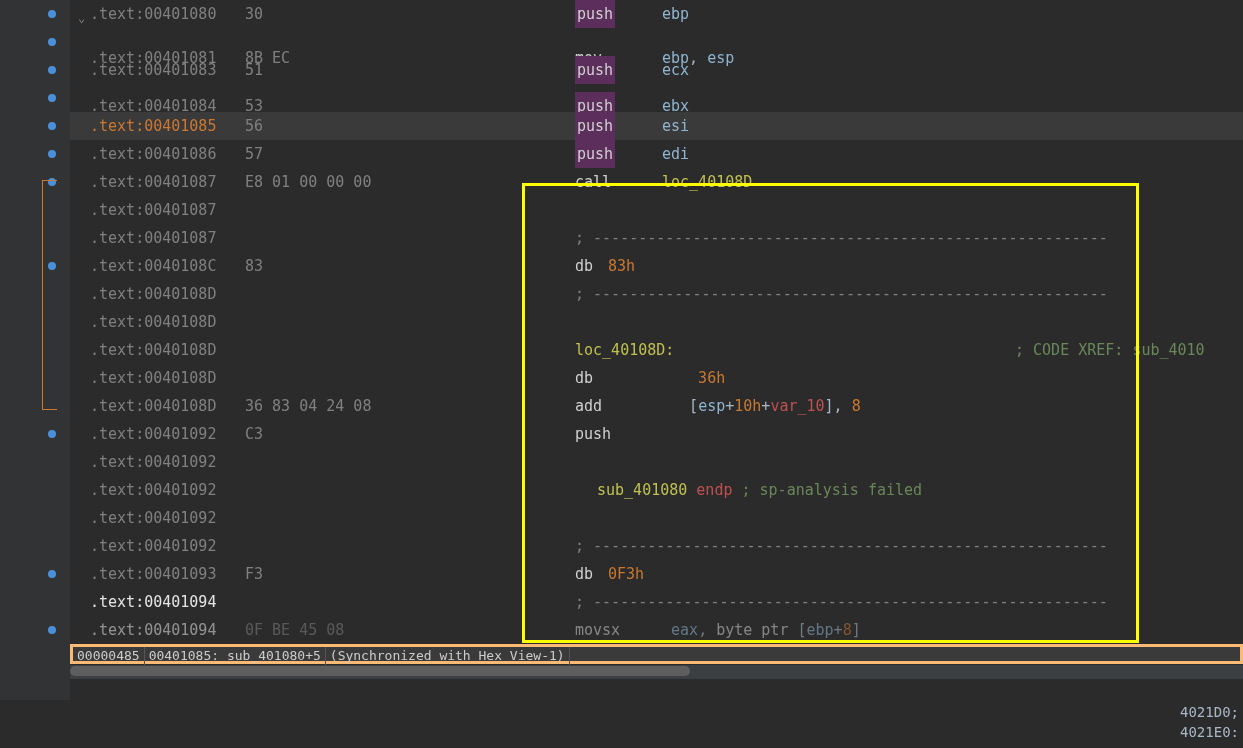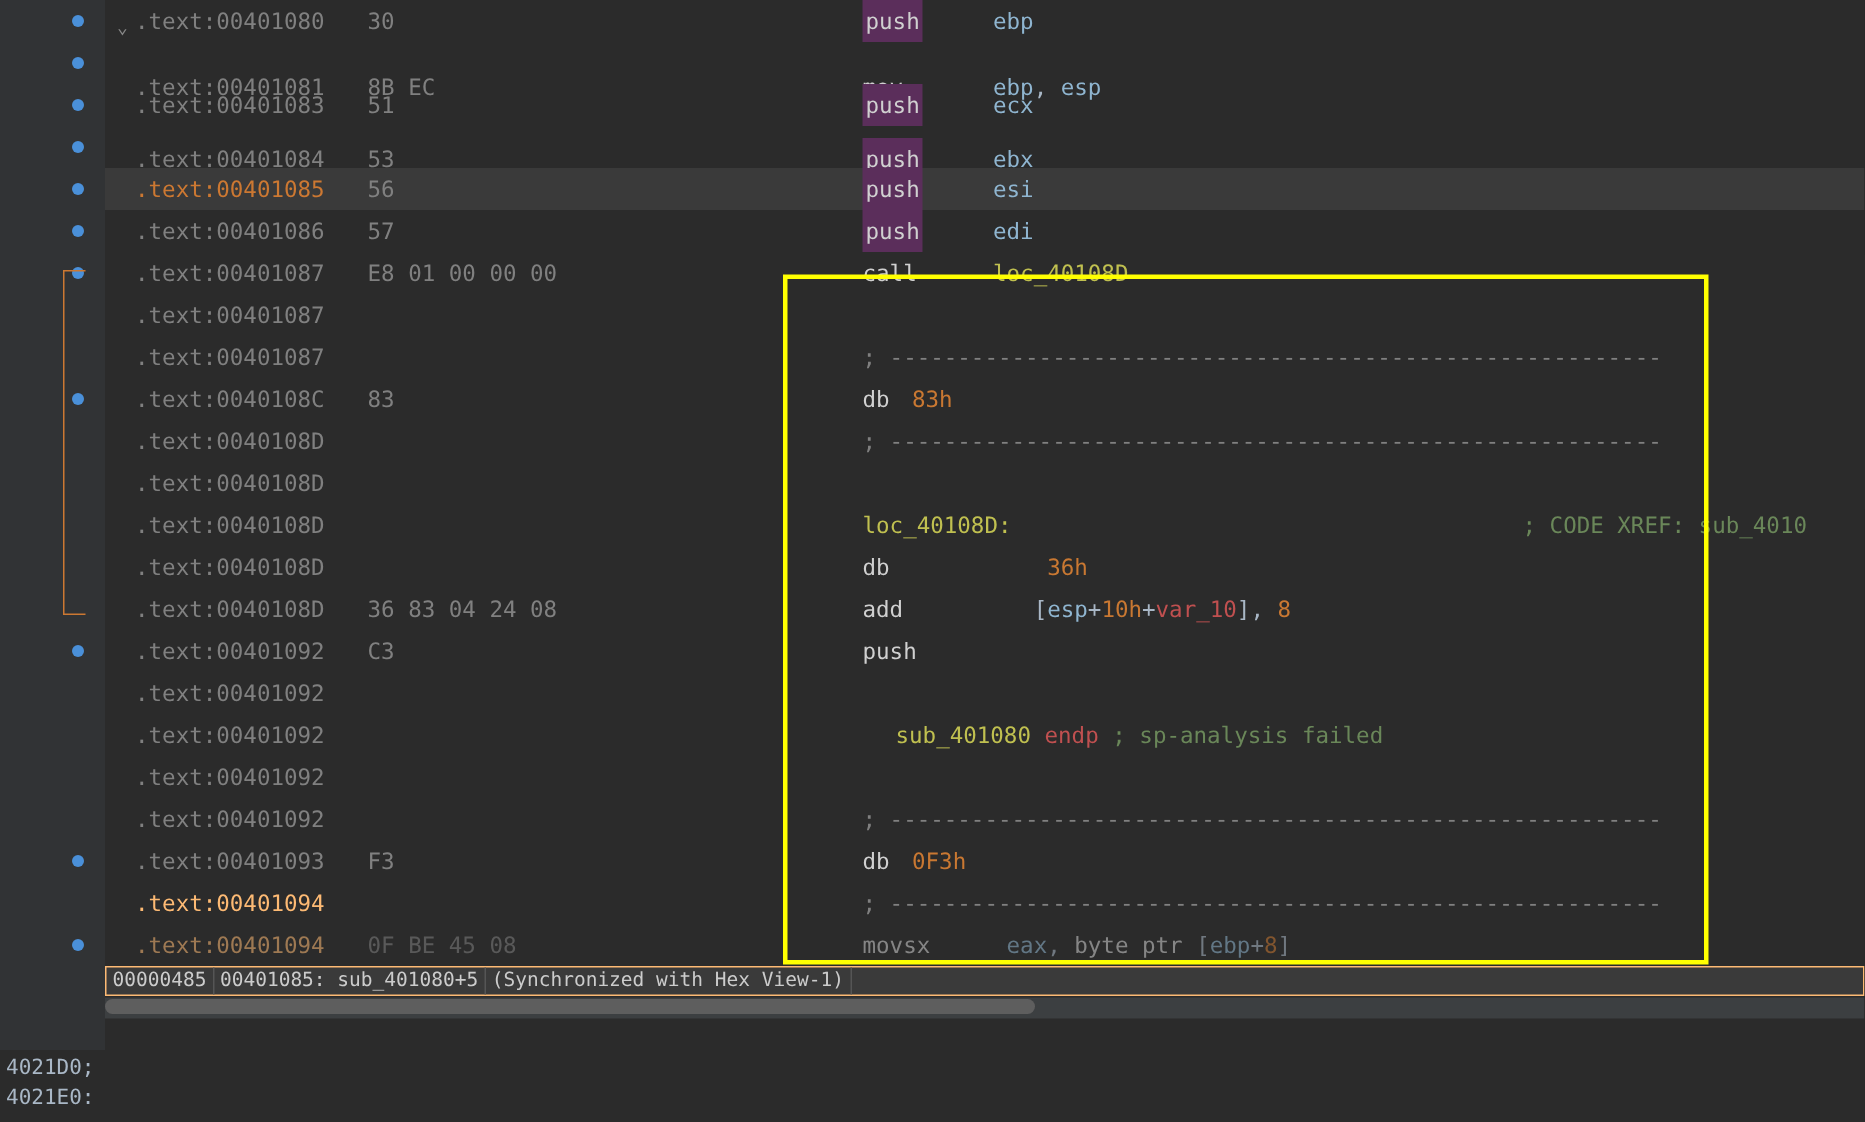--- a/index.html
+++ b/index.html
@@ -85,21 +85,21 @@
     left: 592px;
   }
   .comment-col {
     position: absolute;
     left: 945px;
   }
   .c-gray { color: #808080; }
   .c-orange { color: #cc7832; }
   .c-white { color: #a9b7c6; }
   .c-bright { color: #d0d0d0; }
-  .c-red { color: #fdba74; }
+  .c-red { color: #e5e5e5; }
   .c-num { color: #c97832; }
   .c-reg { color: #8fb5d0; }
   .c-var { color: #c05050; }
   .kw-push { background: #5b2e5b; color: #d0d0d0; padding: 0 2px; }
   .kw-call { color: #d0d0d0; }
   .kw-mov { color: #d0d0d0; }
   .kw-db { color: #d0d0d0; }
   .kw-add { color: #d0d0d0; }
   .kw-retn { color: #d0d0d0; }
   .kw-movsx { color: #d0d0d0; }
@@ -117,21 +117,21 @@
     pointer-events: none;
     background: transparent;
   }
   .status-band {
     position: absolute;
     left: 70px;
     top: 644px;
     width: 1173px;
     height: 20px;
     background: #3a3a3a;
-    border: 1px solid #fdba74;
+    border: 3px solid #fdba74;
     font-size: 13px;
     line-height: 18px;
     color: #ccc;
   }
   .status-cell {
     display: inline-block;
     padding: 0 4px;
     border-right: 1px solid #555;
   }
   .scrollbar-h {
@@ -155,20 +155,21 @@
     position: absolute;
     left: 0;
     top: 700px;
     width: 1243px;
     height: 48px;
     background: #2b2b2b;
     color: #a9b7c6;
     font-size: 14px;
     line-height: 20px;
     padding: 2px 4px;
+    text-align: right;
   }
 </style>
 </head>
 <body>
 
 <div class="main-area">
   <div class="gutter">
       <div class="dot" style="top: 10px;"></div>
       <div class="dot" style="top: 38px;"></div>
       <div class="dot" style="top: 66px;"></div>

